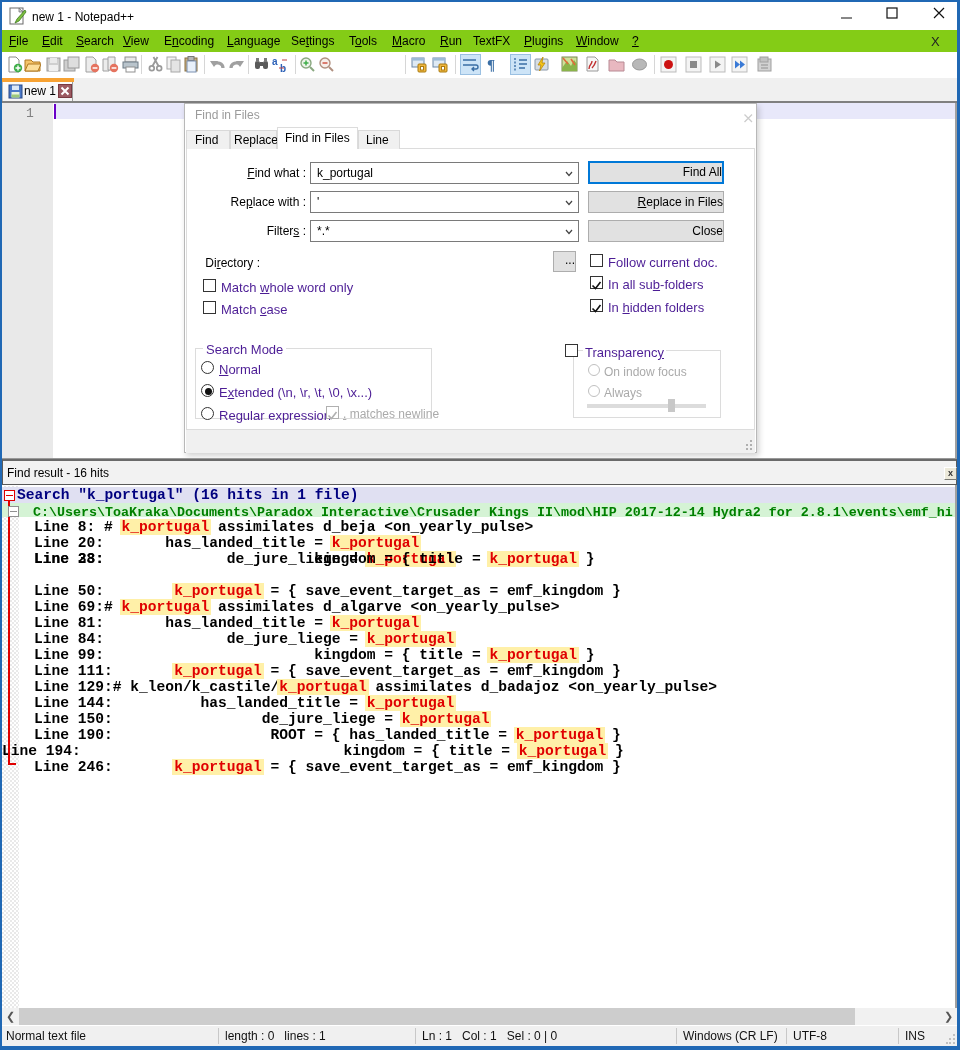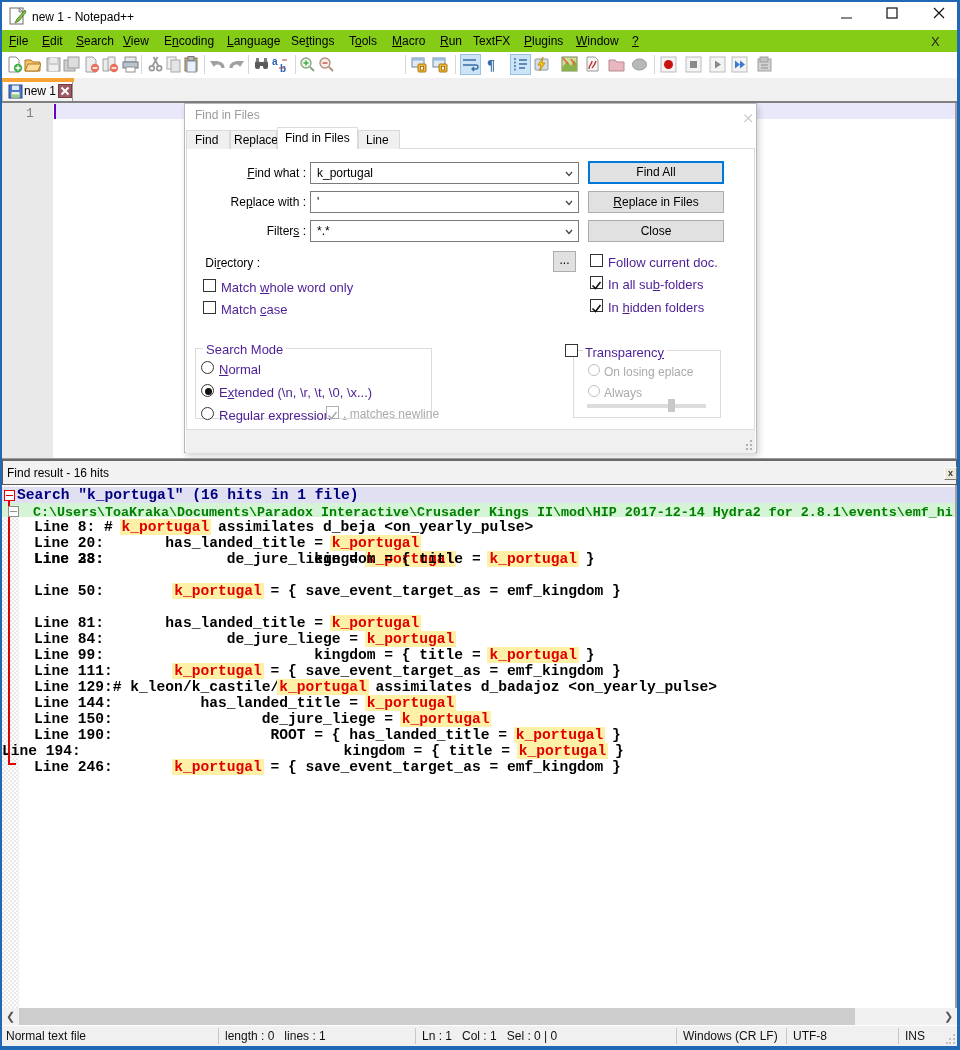--- a/index.html
+++ b/index.html
@@ -33,21 +33,21 @@
 #curline{left:54px;top:103px;width:901px;height:16px;background:#e8e8fa}
 #caret{left:54px;top:104px;width:2px;height:15px;background:#6a00c8}
 #doc-redge{left:955px;top:103px;width:2px;height:905px;background:#a0a0a0}
 
 #dlg{left:184px;top:103px;width:573px;height:350px;background:#fff;border:1px solid #b8b8b8;box-shadow:2px 3px 6px rgba(0,0,0,.18)}
 .dt{position:absolute;font-size:12px;color:#000}
 .lbl{position:absolute;font-size:12px;color:#000;text-align:right;width:115px}
 .combo{position:absolute;background:#fff;border:1px solid #7a7a7a;font-size:12px;color:#000}
 .cv{position:absolute;left:6px;top:3px;white-space:nowrap;overflow:hidden}
 .chev{position:absolute;right:5px;top:7px;width:8px;height:8px}
-.btn{position:absolute;background:#e1e1e1;border:1px solid #adadad;font-size:12px;color:#000;text-align:center}
+.btn{position:absolute;background:#e1e1e1;border:1px solid #adadad;font-size:12px;color:#000;text-align:right}
 .cb{position:absolute;width:13px;height:13px;background:#fff;border:1px solid #333}
 .cbg{position:absolute;width:13px;height:13px;background:#fff;border:1px solid #b0b0b0}
 .rad{position:absolute;width:13px;height:13px;background:#fff;border:1px solid #333;border-radius:50%}
 .radg{position:absolute;width:12px;height:12px;background:#fff;border:1px solid #c0c0c0;border-radius:50%}
 .cl{position:absolute;font-size:13px;color:#4c1d95;white-space:nowrap}
 .clg{position:absolute;font-size:12px;color:#aaa;white-space:nowrap}
 .grp{position:absolute;border:1px solid #dcdcdc}
 
 #rh-top{left:2px;top:458px;width:955px;height:1px;background:#999}
 #rhdr{left:2px;top:459px;width:955px;height:26px;background:#f2f2f2;border:1px solid #5a5a5a;border-top:2px solid #6a6a6a}
@@ -347,21 +347,21 @@
       <span class="cl" style="left:34px;top:304px">Re<u>g</u>ular expression</span>
  <div class="cbg" style="left:141px;top:302px"><svg width="11" height="11">
           <path d="M1.5 5.5 L4.5 8.5 L9.5 2" stroke="#b0b0b0" stroke-width="1.6" fill="none"></path>
         </svg></div>
       <span class="clg" style="left:158px;top:303px"><u>.</u> matches newline</span>
 
  <div class="grp" style="left:388px;top:246px;width:148px;height:68px"></div>
  <div class="cb" style="left:380px;top:240px"></div>
       <span class="cl" style="left:398px;top:241px;background:#fff;padding:0 2px">Transparenc<u>y</u></span>
  <div class="radg" style="left:403px;top:260px"></div>
-      <span class="clg" style="left:419px;top:261px">On losing eplace</span>
+      <span class="clg" style="left:419px;top:261px">On indow focus</span>
  <div class="radg" style="left:403px;top:281px"></div>
       <span class="clg" style="left:419px;top:282px">Always</span>
  <div class="a" style="left:402px;top:300px;width:119px;height:4px;background:#dcdcdc"></div>
  <div class="a" style="left:483px;top:295px;width:7px;height:13px;background:#c8c8c8"></div>
 
  <div class="a" style="left:1px;top:326px;width:569px;height:23px;background:#f0f0f0"></div>
  <svg class="a" style="left:558px;top:336px" width="10" height="10">
         <g fill="#b0b0b0">
           <rect x="7" y="0" width="2" height="2"></rect>
           <rect x="7" y="4" width="2" height="2"></rect>
@@ -378,20 +378,21 @@
     </div>
 <div class="a" id="res">
 <div id="fold"></div>
 <div class="rrow" id="row-search" style="top:1px;padding-left:15px">Search "k_portugal" (16 hits in 1 file)</div>
 <div class="rrow" id="row-path" style="top:17px;padding-left:31px">C:\Users\ToaKraka\Documents\Paradox Interactive\Crusader Kings II\mod\HIP 2017-12-14 Hydra2 for 2.8.1\events\emf_hi</div>
 <div class="rrow" style="top:33px;padding-left:32px">Line 8: # <span class="k">k_portugal</span> assimilates d_beja &lt;on_yearly_pulse&gt;</div>
 <div class="rrow" style="top:49px;padding-left:32px">Line 20:       has_landed_title = <span class="k">k_portugal</span></div>
 <div class="rrow" style="top:65px;padding-left:32px">Line 23:              de_jure_liege = <span class="k">k_portugal</span></div>
 <div class="rrow" style="top:65px;padding-left:32px">Line 38:                        kingdom = { title = <span class="k">k_portugal</span> }</div>
 <div class="rrow" style="top:97px;padding-left:32px">Line 50:        <span class="k">k_portugal</span> = { save_event_target_as = emf_kingdom }</div>
+<div class="rrow" style="top:113px;padding-left:32px">Line 69:# <span class="k">k_portugal</span> assimilates d_algarve &lt;on_yearly_pulse&gt;</div>
 <div class="rrow" style="top:129px;padding-left:32px">Line 81:       has_landed_title = <span class="k">k_portugal</span></div>
 <div class="rrow" style="top:145px;padding-left:32px">Line 84:              de_jure_liege = <span class="k">k_portugal</span></div>
 <div class="rrow" style="top:161px;padding-left:32px">Line 99:                        kingdom = { title = <span class="k">k_portugal</span> }</div>
 <div class="rrow" style="top:177px;padding-left:32px">Line 111:       <span class="k">k_portugal</span> = { save_event_target_as = emf_kingdom }</div>
 <div class="rrow" style="top:193px;padding-left:32px">Line 129:# k_leon/k_castile/<span class="k">k_portugal</span> assimilates d_badajoz &lt;on_yearly_pulse&gt;</div>
 <div class="rrow" style="top:209px;padding-left:32px">Line 144:          has_landed_title = <span class="k">k_portugal</span></div>
 <div class="rrow" style="top:225px;padding-left:32px">Line 150:                 de_jure_liege = <span class="k">k_portugal</span></div>
 <div class="rrow" style="top:241px;padding-left:32px">Line 190:                  ROOT = { has_landed_title = <span class="k">k_portugal</span> }</div>
 <div class="rrow" style="top:257px;">Line 194:                              kingdom = { title = <span class="k">k_portugal</span> }</div>
 <div class="rrow" style="top:273px;padding-left:32px">Line 246:       <span class="k">k_portugal</span> = { save_event_target_as = emf_kingdom }</div>

